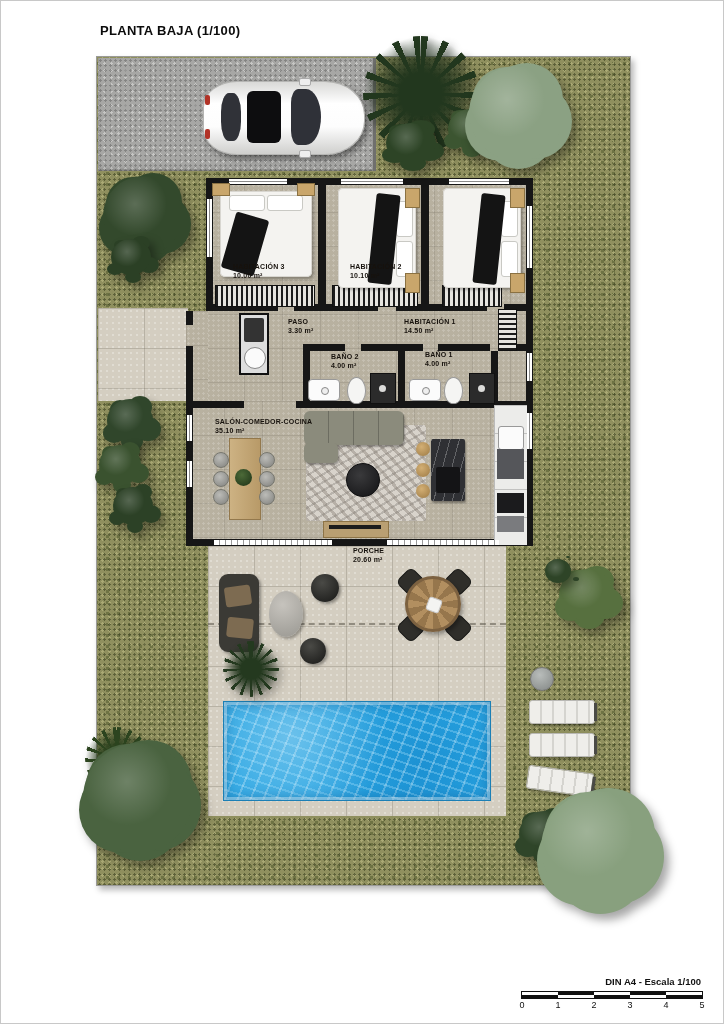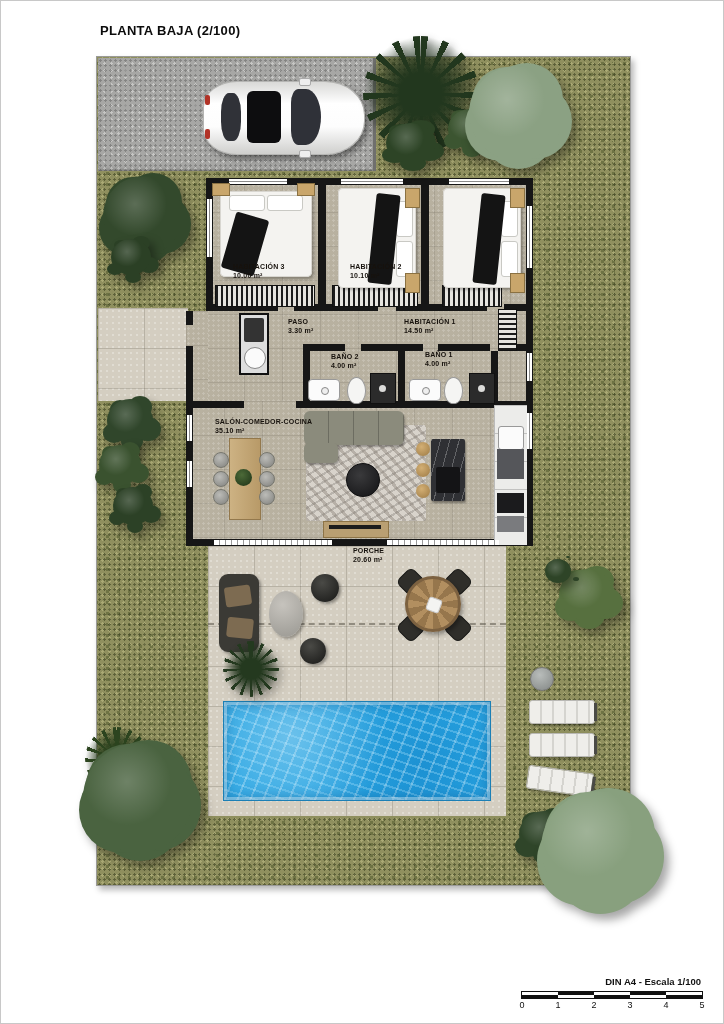--- a/index.html
+++ b/index.html
@@ -65,21 +65,21 @@
   #scalebar div{width:36px;height:6px;}
   .seg-a{background:linear-gradient(#fff 0 50%,#111 50% 100%);}
   .seg-b{background:linear-gradient(#111 0 50%,#fff 50% 100%);}
   .tick{position:absolute;top:999px;font:9px "Liberation Sans",sans-serif;color:#111;transform:translateX(-50%);}
 </style>
 </head>
 <body>
 
 <div id="page">
 
-  <div id="plan-title">PLANTA BAJA (2/100)</div>
+  <div id="plan-title">PLANTA BAJA (1/100)</div>
 
   <div id="sheet" class="grass"></div>
 
   <div class="abs driveway z2" style="left:97px;top:57px;width:275px;height:113px;"></div>
   <div class="abs z2" style="left:372px;top:57px;width:3px;height:113px;background:#6f6f6d;"></div>
   <div class="abs z3" style="left:202px;top:80px;width:160px;height:72px;">
     <div class="abs" style="left:0;top:0;width:160px;height:72px;border:1px solid #b5b5b3;border-radius:34px 40px 40px 34px/26px 34px 34px 26px;background:linear-gradient(180deg,#d9d9d7,#ffffff 30%,#fdfdfd 62%,#cfcfcd);box-shadow:3px 4px 6px rgba(0,0,0,.4);"></div>
     <div class="abs" style="left:18px;top:12px;width:20px;height:48px;background:#303238;border-radius:40%;"></div>
     <div class="abs" style="left:44px;top:10px;width:34px;height:52px;background:#0d0d0f;border-radius:6px;"></div>
     <div class="abs" style="left:88px;top:8px;width:30px;height:56px;background:#2f3138;border-radius:30% 60% 60% 30%;"></div>

